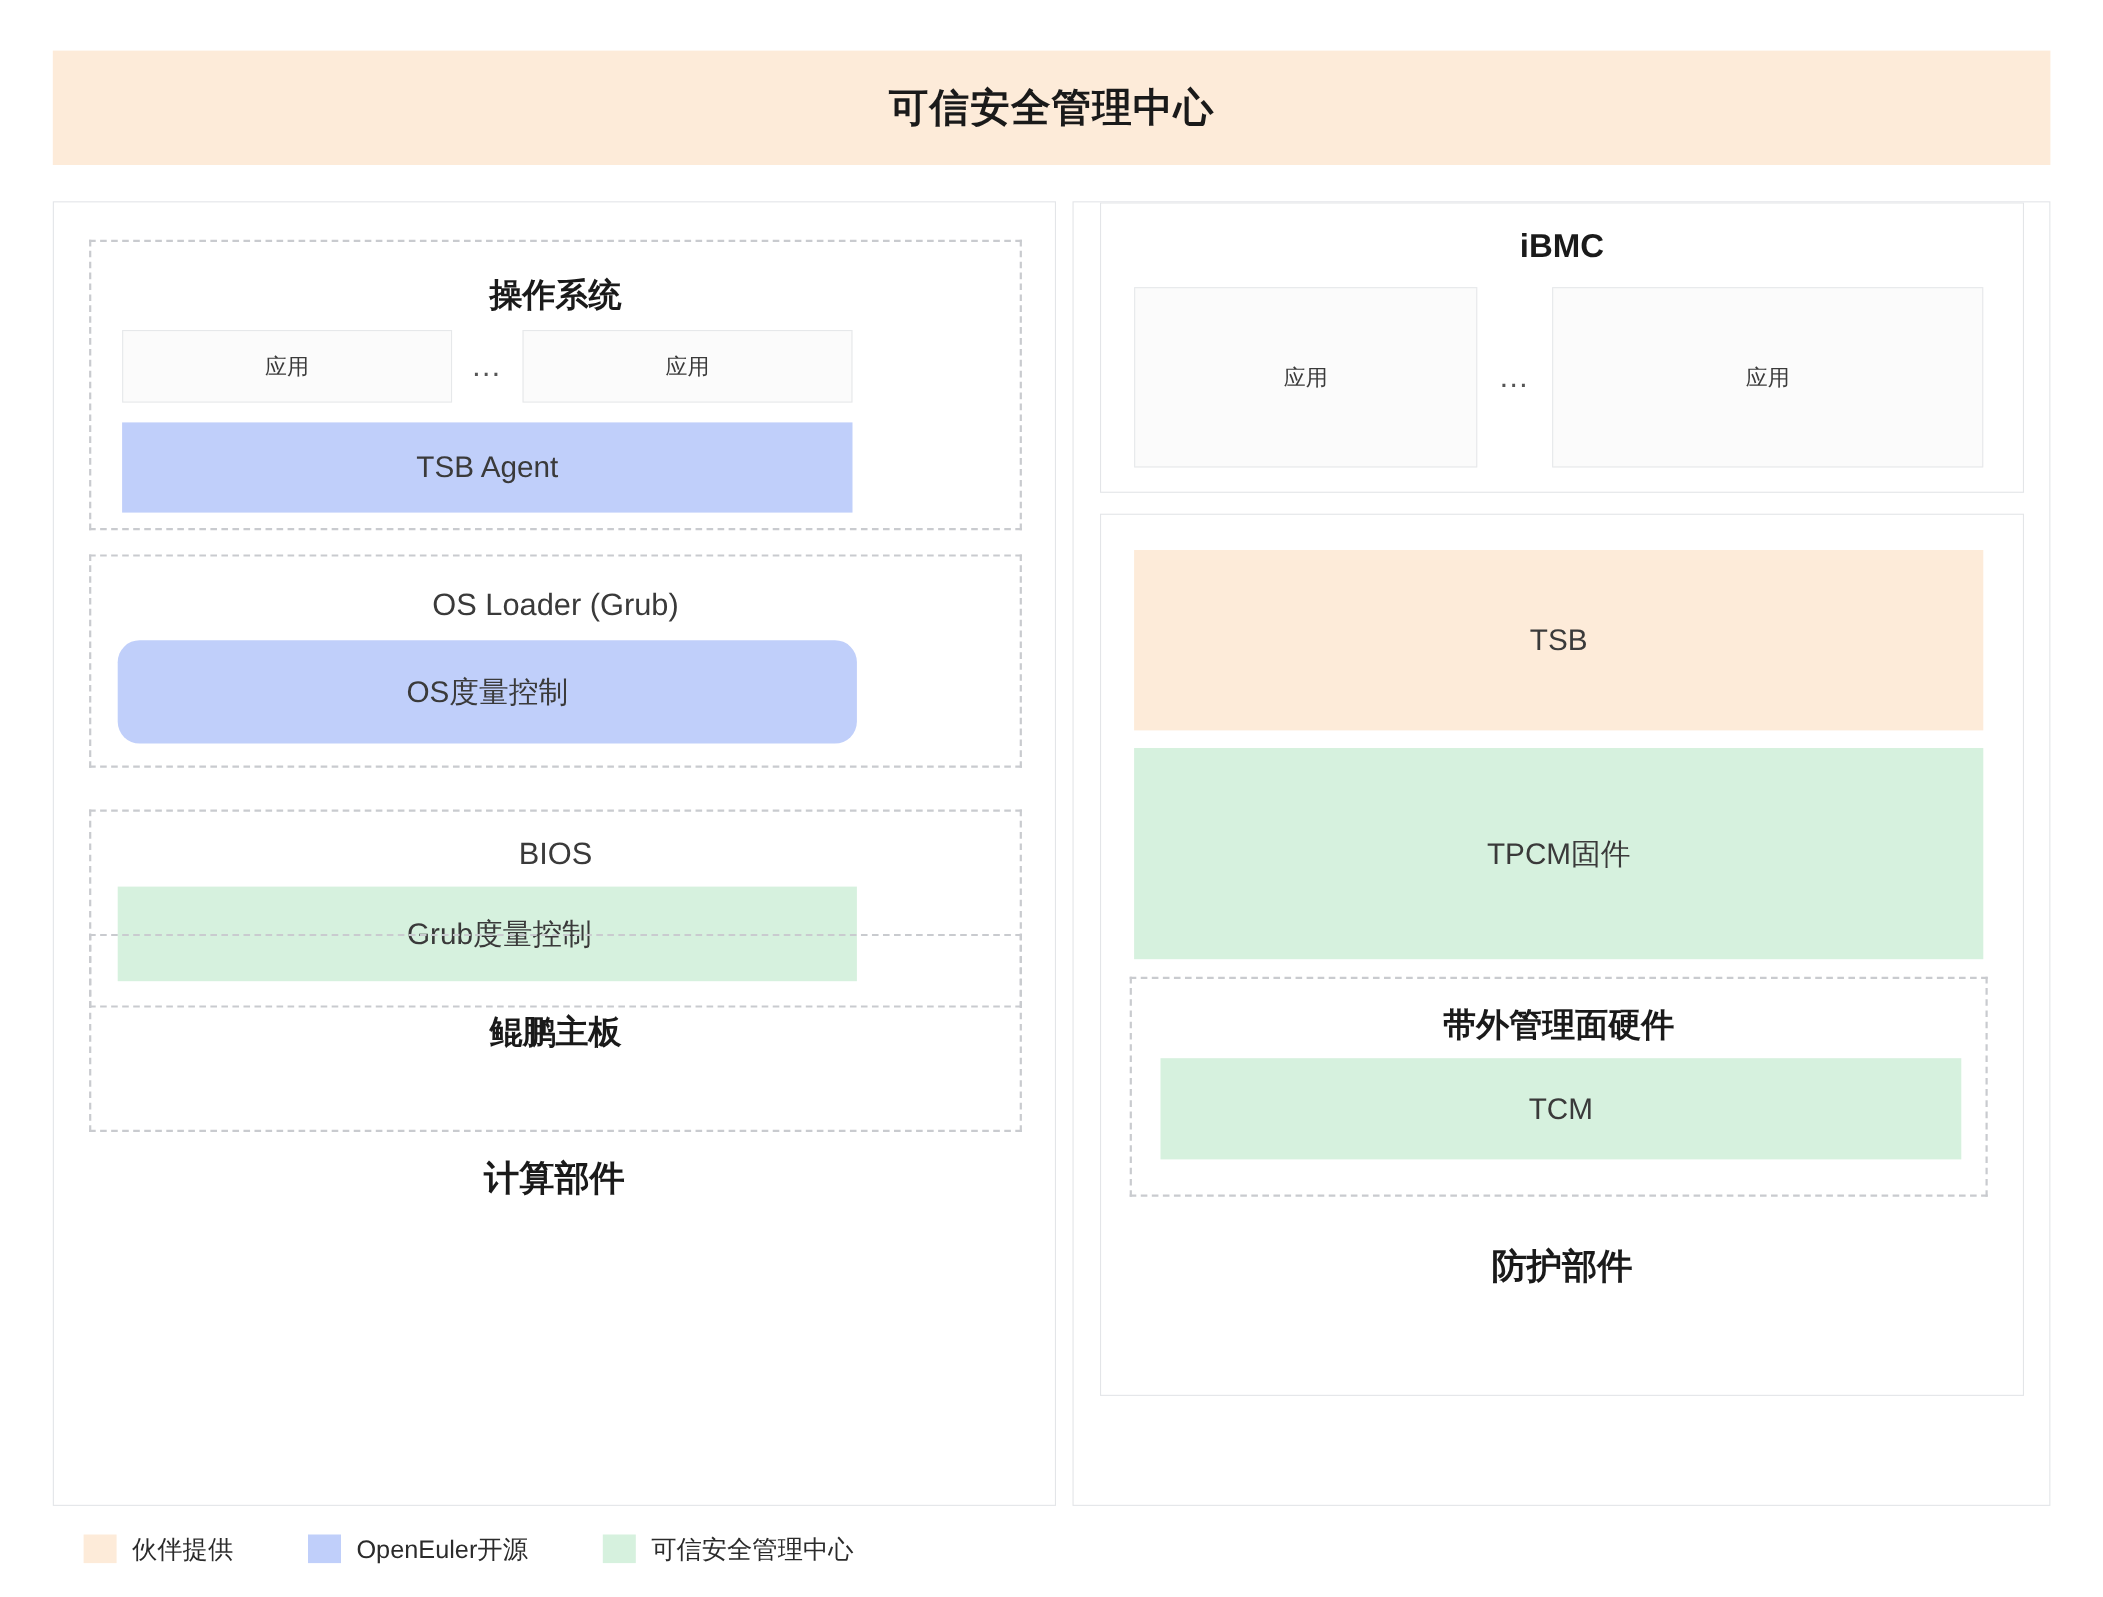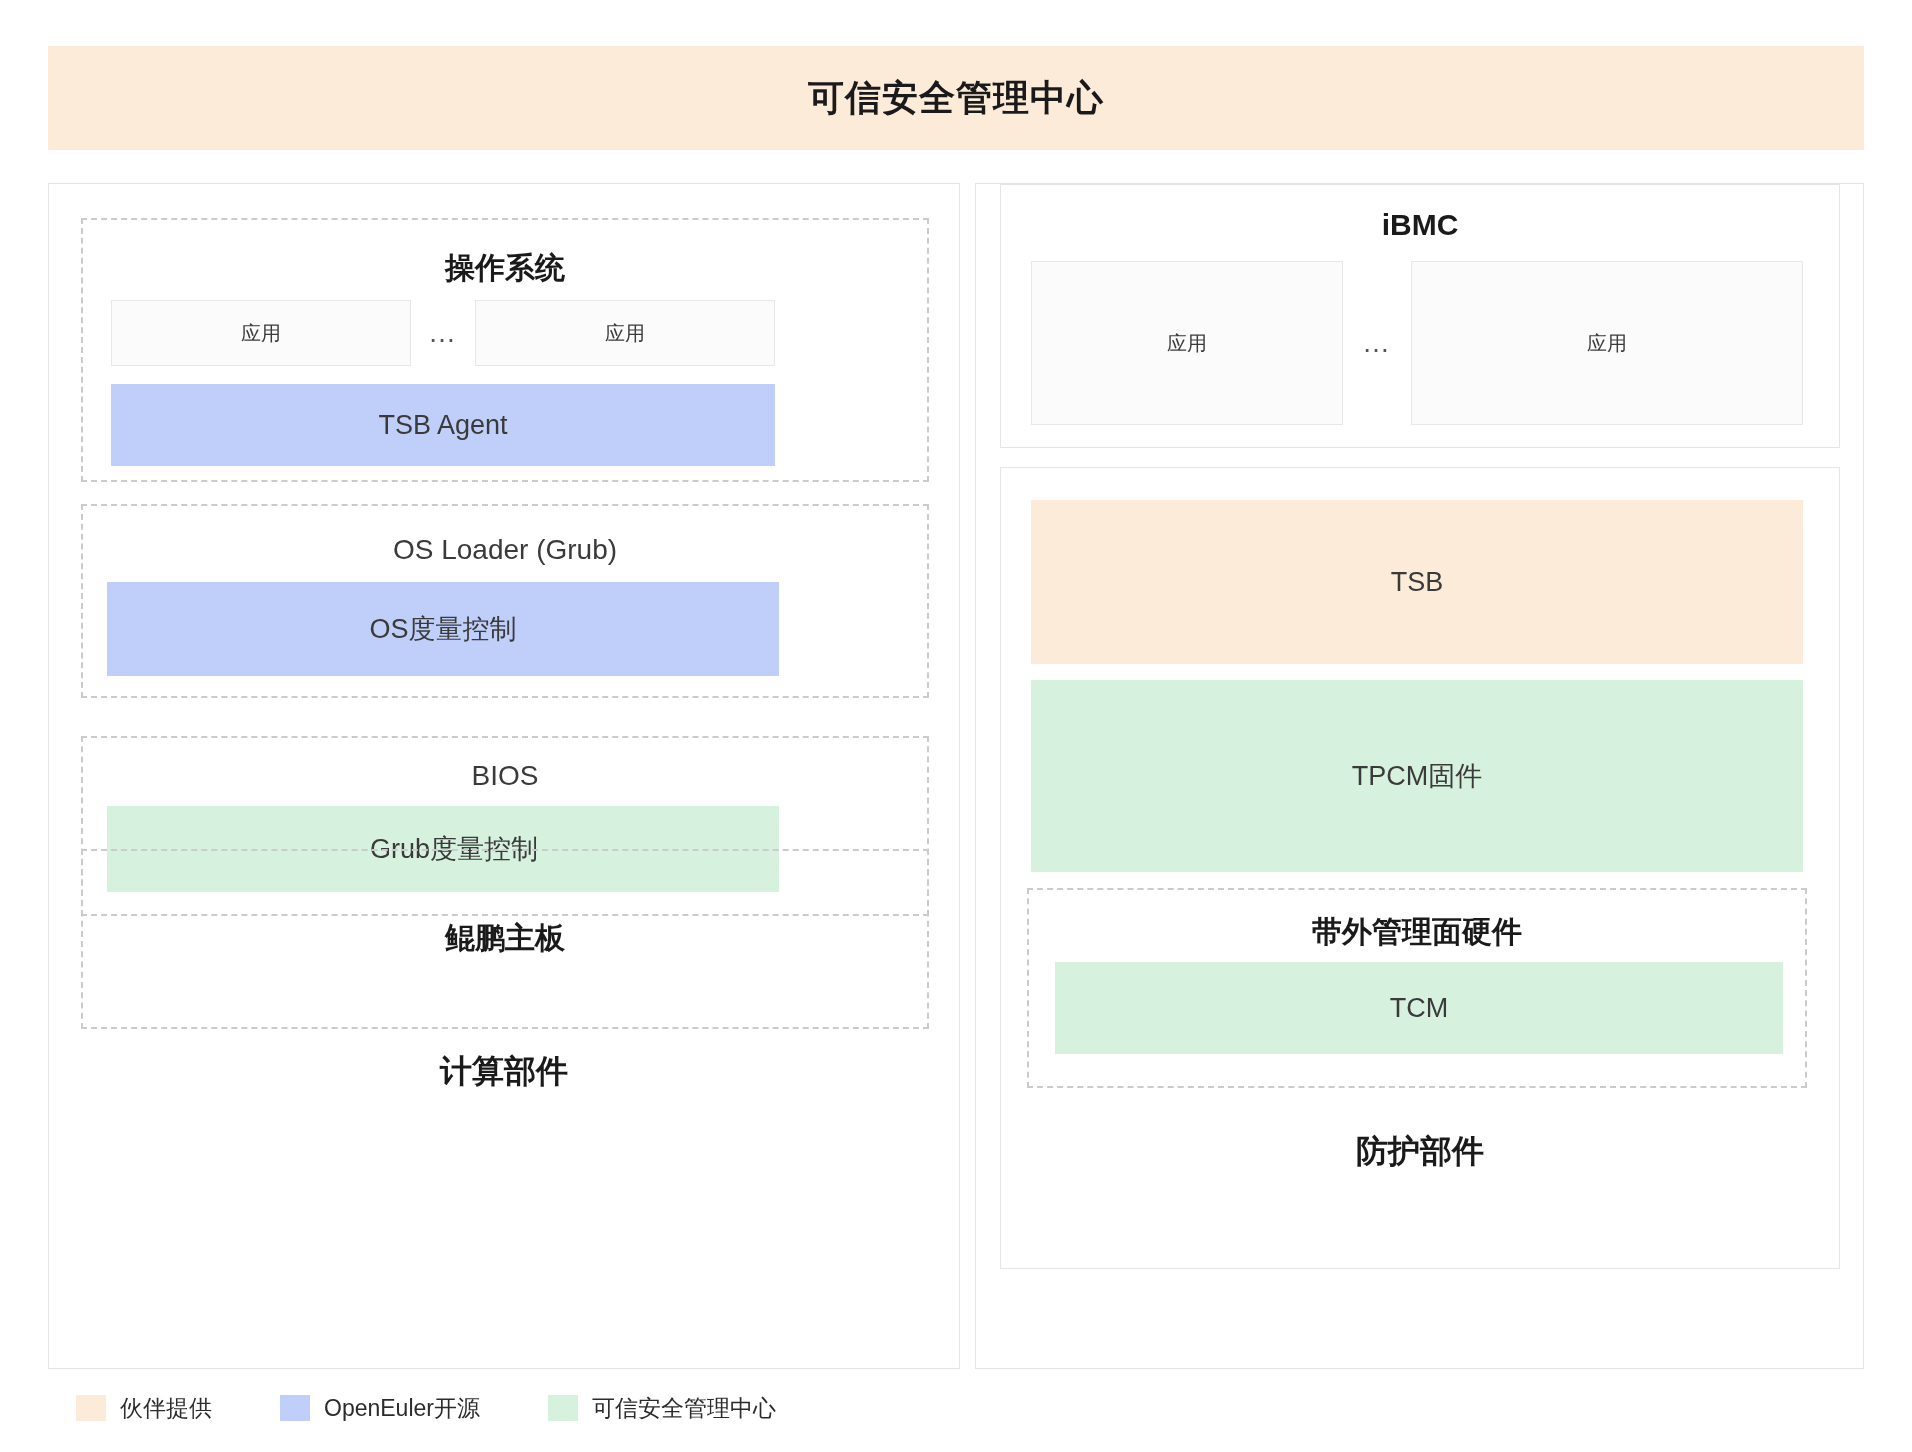--- a/index.html
+++ b/index.html
@@ -178,21 +178,21 @@
         <span>应用</span>
       </div>
 
       <div class="bar blue" style="left:28px; top:164px; width:664px; height:82px;">
         <span>TSB Agent</span>
       </div>
     </div>
 
     <div class="dashed-box" style="left:32px; top:320px; width:848px; height:194px;">
       <div class="group-title regular" style="top:28px;">OS Loader (Grub)</div>
-      <div class="bar blue" style="left:24px; top:76px; width:672px; height:94px;">
+      <div class="bar blue" style="left:24px; top:76px; width:672px; height:94px;border-radius:20px;">
         <span>OS度量控制</span>
       </div>
     </div>
 
     <div class="dashed-box" style="left:32px; top:552px; width:848px; height:180px;">
       <div class="group-title regular" style="top:22px;">BIOS</div>
       <div class="bar green" style="left:24px; top:68px; width:672px; height:86px;padding-left:22px;">
         <span>Grub度量控制</span>
       </div>
     </div>

